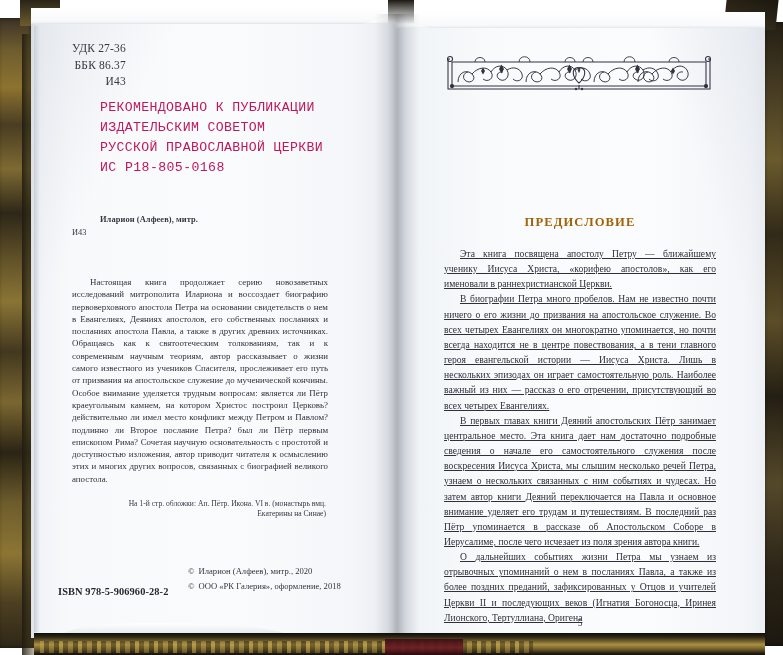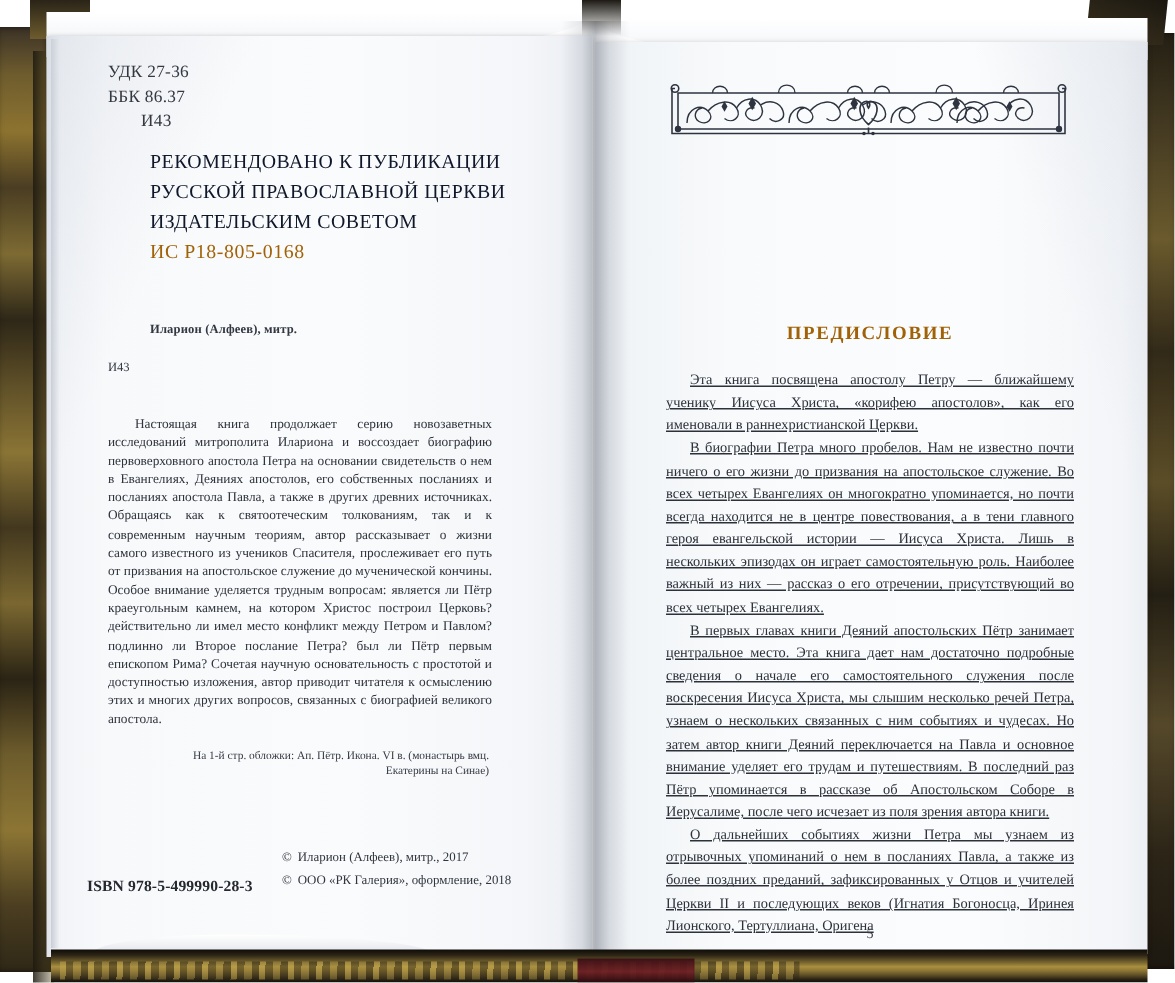--- a/index.html
+++ b/index.html
@@ -203,54 +203,56 @@
   .tp { position: absolute; color: #2b2f38; }
 
   .codes {
     left: 72px;
     top: 40px;
     font-size: 11.5px;
     line-height: 16.5px;
     letter-spacing: 0.2px;
     color: #343842;
   }
-  .codes .ln { display: block; white-space: pre; }
+  .codes .ln { display: block; white-space: pre; text-align: right; }
 
   .rec-block {
     left: 100px;
     top: 98px;
     width: 250px;
     font-size: 13.2px;
     line-height: 20px;
     letter-spacing: 0.35px;
-    color: #0f172a;
+    color: #be185d;
+    font-family: Liberation Mono, monospace;
   }
   .rec-block .ln { display: block; }
   .is-code {
     left: 100px;
     top: 160px;
     font-size: 13.2px;
     letter-spacing: 0.4px;
-    color: #a16207;
+    color: #be185d;
+    font-family: Liberation Mono, monospace;
   }
 
   .biblio {
     left: 72px;
     top: 214px;
     width: 256px;
     font-size: 8.4px;
     line-height: 11.4px;
     color: #333741;
     text-align: justify;
   }
   .biblio .author {
     display: block;
     font-weight: bold;
     margin-left: 28px;
-    margin-bottom: 14px;
+    margin-bottom: 2px;
     letter-spacing: 0.1px;
   }
   .biblio .rowwrap { position: relative; }
   .biblio .sig {
     position: absolute;
     left: 0px;
     top: 0px;
     font-size: 8.4px;
   }
   .biblio .desc {
@@ -383,41 +385,41 @@
   <div class="shade-right"></div>
 
   <div class="tp codes">
     <span class="ln">УДК 27-36</span>
     <span class="ln">ББК 86.37</span>
     <span class="ln" style="margin-left:22px;">И43</span>
   </div>
 
   <div class="tp rec-block">
     <span class="ln">РЕКОМЕНДОВАНО К ПУБЛИКАЦИИ</span>
+    <span class="ln">ИЗДАТЕЛЬСКИМ СОВЕТОМ</span>
     <span class="ln">РУССКОЙ ПРАВОСЛАВНОЙ ЦЕРКВИ</span>
-    <span class="ln">ИЗДАТЕЛЬСКИМ СОВЕТОМ</span>
   </div>
   <div class="tp is-code">ИС Р18-805-0168</div>
 
   <div class="tp biblio">
     <span class="author">Иларион (Алфеев), митр.</span>
     <span class="rowwrap">
       <span class="sig">И43</span>
     </span>
   </div>
 
   <div class="tp annotation">Настоящая книга продолжает серию новозаветных исследований митрополита Илариона и воссоздает биографию первоверховного апостола Петра на основании свидетельств о нем в Евангелиях, Деяниях апостолов, его собственных посланиях и посланиях апостола Павла, а также в других древних источниках. Обращаясь как к святоотеческим толкованиям, так и к современным научным теориям, автор рассказывает о жизни самого известного из учеников Спасителя, прослеживает его путь от призвания на апостольское служение до мученической кончины. Особое внимание уделяется трудным вопросам: является ли Пётр краеугольным камнем, на котором Христос построил Церковь? действительно ли имел место конфликт между Петром и Павлом? подлинно ли Второе послание Петра? был ли Пётр первым епископом Рима? Сочетая научную основательность с простотой и доступностью изложения, автор приводит читателя к осмыслению этих и многих других вопросов, связанных с биографией великого апостола.</div>
 
   <div class="tp cover-note">На 1-й стр. обложки: Ап. Пётр. Икона. VI в. (монастырь вмц. Екатерины на Синае)</div>
 
-  <div class="tp isbn">ISBN 978-5-499990-28-3</div>
+  <div class="tp isbn">ISBN 978-5-906960-28-2</div>
 
   <div class="tp copyright">
     <span class="ln">
-      <span class="c">©</span><span>Иларион (Алфеев), митр., 2017</span>
+      <span class="c">©</span><span>Иларион (Алфеев), митр., 2020</span>
     </span>
     <span class="ln">
       <span class="c">©</span><span>ООО «РК Галерия», оформление, 2018</span>
     </span>
   </div>
 
   <div class="ornament">
     <svg viewBox="0 0 544 88" xmlns="http://www.w3.org/2000/svg">
       <g fill="none" stroke="#2e3340" stroke-width="2.1">
 

